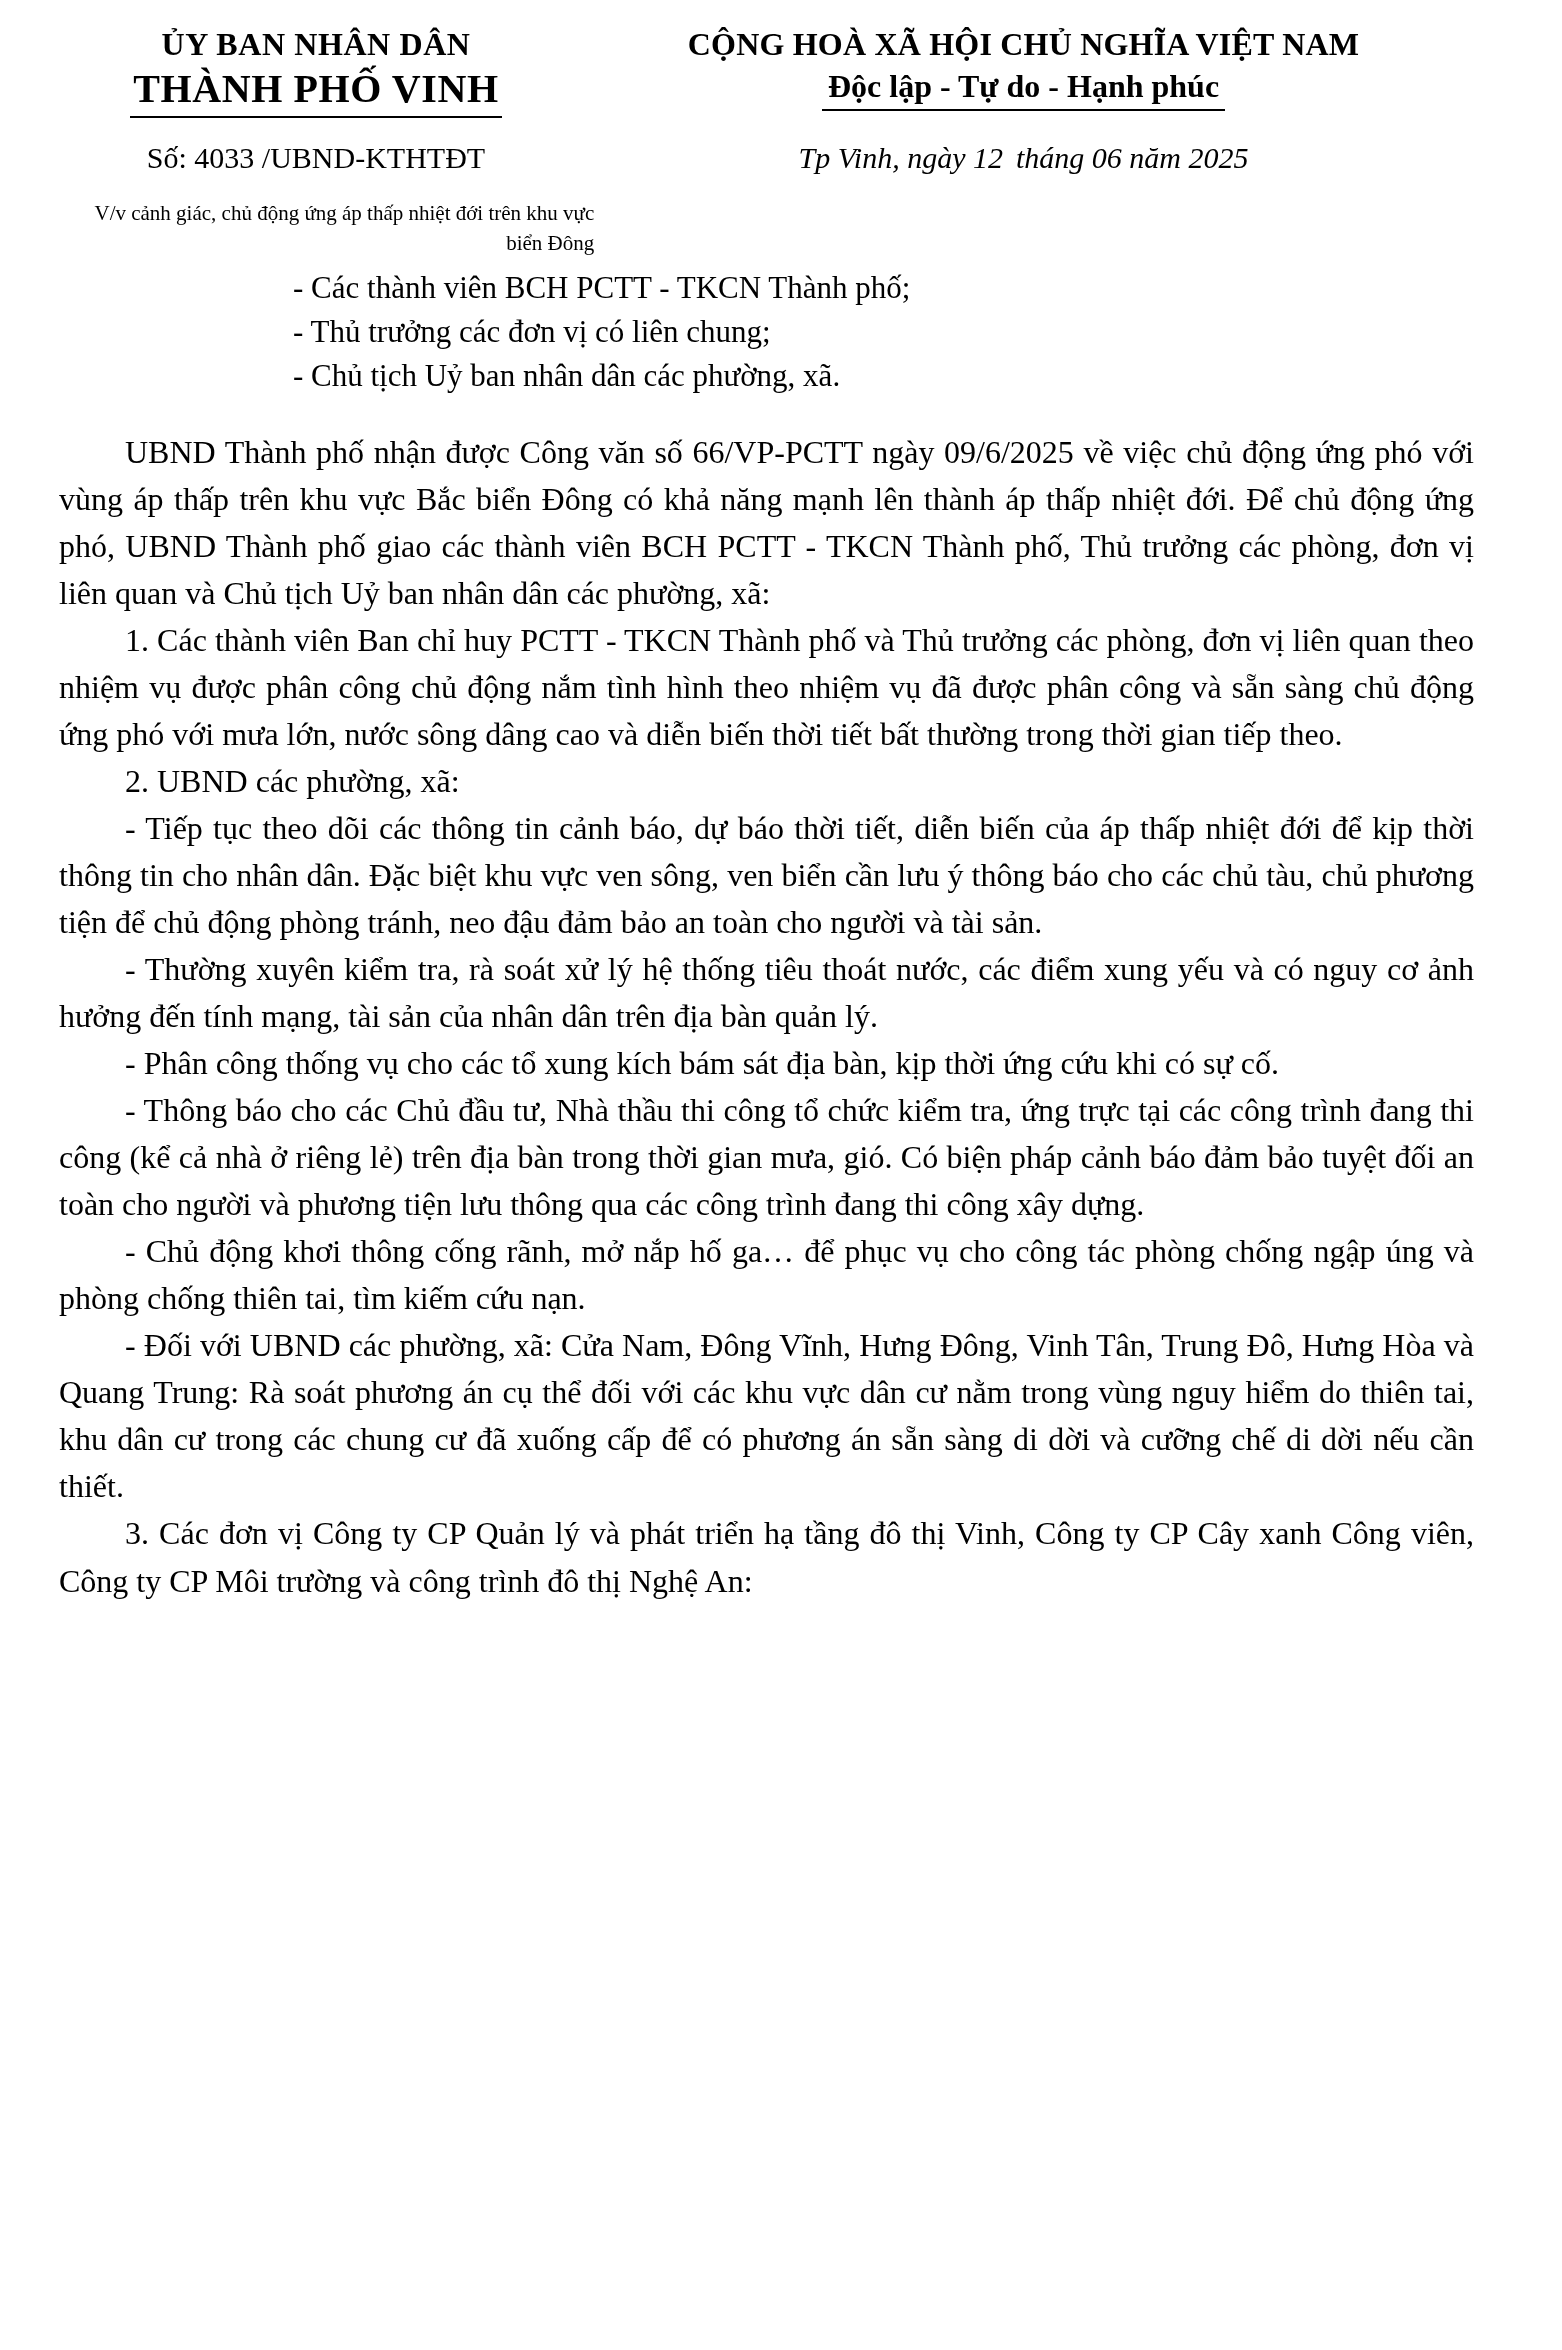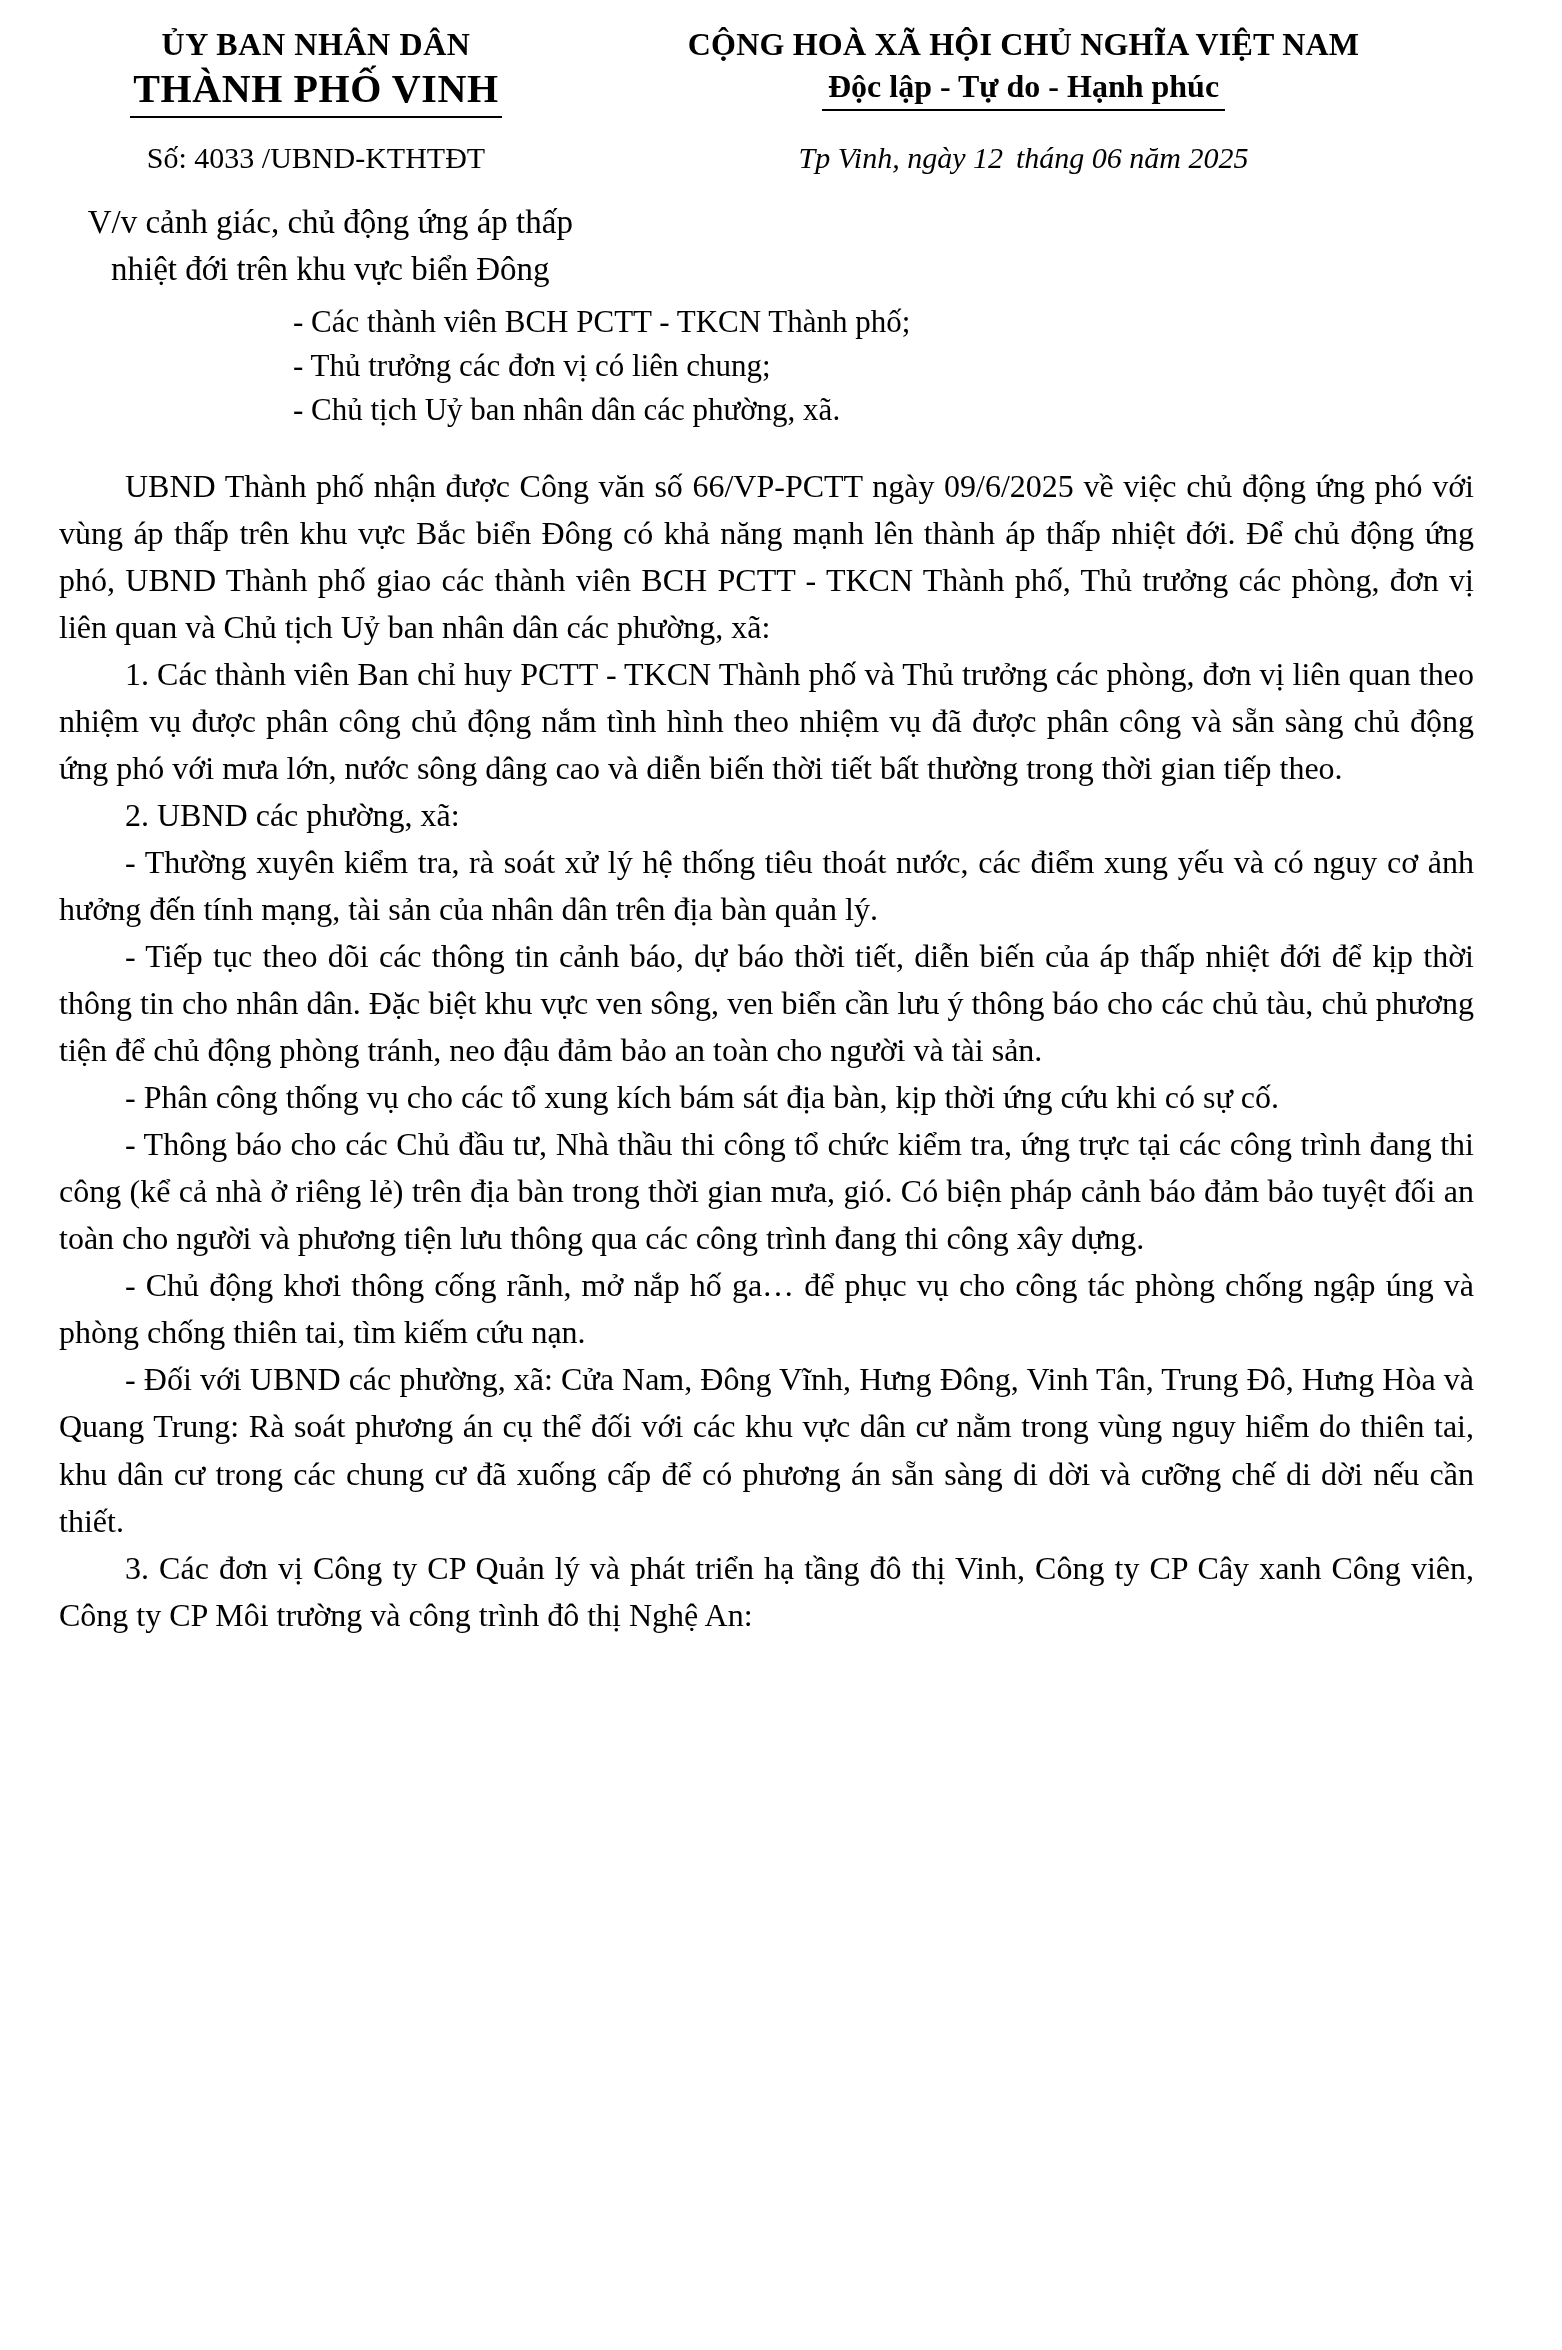--- a/index.html
+++ b/index.html
@@ -89,23 +89,23 @@
     font-size: 30px;
     font-style: italic;
     line-height: 1.3;
     white-space: nowrap;
   }
   .date-line .gap { display: inline-block; width: 13px; }
 
   .subject {
     width: 528px;
     margin-top: 22px;
-    font-size: 33px;
+    font-size: 21px;
     line-height: 1.42;
-    text-align: center;
+    text-align: right;
     padding-left: 7.3px;
   }
 
   
   .kinh-gui {
     margin-top: 39px;
     font-size: 31px;
     padding-left: 112px;
     line-height: 1.3;
   }
@@ -158,22 +158,22 @@
   <div class="recipients">
     <div>- Các thành viên BCH PCTT - TKCN Thành phố;</div>
     <div>- Thủ trưởng các đơn vị có liên chung;</div>
     <div>- Chủ tịch Uỷ ban nhân dân các phường, xã.</div>
   </div>
 
   <div class="body-text">
     <p>UBND Thành phố nhận được Công văn số 66/VP-PCTT ngày 09/6/2025 về việc chủ động ứng phó với vùng áp thấp trên khu vực Bắc biển Đông có khả năng mạnh lên thành áp thấp nhiệt đới. Để chủ động ứng phó, UBND Thành phố giao các thành viên BCH PCTT - TKCN Thành phố, Thủ trưởng các phòng, đơn vị liên quan và Chủ tịch Uỷ ban nhân dân các phường, xã:</p>
     <p>1. Các thành viên Ban chỉ huy PCTT - TKCN Thành phố và Thủ trưởng các phòng, đơn vị liên quan theo nhiệm vụ được phân công chủ động nắm tình hình theo nhiệm vụ đã được phân công và sẵn sàng chủ động ứng phó với mưa lớn, nước sông dâng cao và diễn biến thời tiết bất thường trong thời gian tiếp theo.</p>
     <p>2. UBND các phường, xã:</p>
+    <p>- Tiếp tục theo dõi các thông tin cảnh báo, dự báo thời tiết, diễn biến của áp thấp nhiệt đới để kịp thời thông tin cho nhân dân. Đặc biệt khu vực ven sông, ven biển cần lưu ý thông báo cho các chủ tàu, chủ phương tiện để chủ động phòng tránh, neo đậu đảm bảo an toàn cho người và tài sản.</p>
     <p>- Thường xuyên kiểm tra, rà soát xử lý hệ thống tiêu thoát nước, các điểm xung yếu và có nguy cơ ảnh hưởng đến tính mạng, tài sản của nhân dân trên địa bàn quản lý.</p>
-    <p>- Tiếp tục theo dõi các thông tin cảnh báo, dự báo thời tiết, diễn biến của áp thấp nhiệt đới để kịp thời thông tin cho nhân dân. Đặc biệt khu vực ven sông, ven biển cần lưu ý thông báo cho các chủ tàu, chủ phương tiện để chủ động phòng tránh, neo đậu đảm bảo an toàn cho người và tài sản.</p>
     <p>- Phân công thống vụ cho các tổ xung kích bám sát địa bàn, kịp thời ứng cứu khi có sự cố.</p>
     <p>- Thông báo cho các Chủ đầu tư, Nhà thầu thi công tổ chức kiểm tra, ứng trực tại các công trình đang thi công (kể cả nhà ở riêng lẻ) trên địa bàn trong thời gian mưa, gió. Có biện pháp cảnh báo đảm bảo tuyệt đối an toàn cho người và phương tiện lưu thông qua các công trình đang thi công xây dựng.</p>
     <p>- Chủ động khơi thông cống rãnh, mở nắp hố ga… để phục vụ cho công tác phòng chống ngập úng và phòng chống thiên tai, tìm kiếm cứu nạn.</p>
     <p>- Đối với UBND các phường, xã: Cửa Nam, Đông Vĩnh, Hưng Đông, Vinh Tân, Trung Đô, Hưng Hòa và Quang Trung: Rà soát phương án cụ thể đối với các khu vực dân cư nằm trong vùng nguy hiểm do thiên tai, khu dân cư trong các chung cư đã xuống cấp để có phương án sẵn sàng di dời và cưỡng chế di dời nếu cần thiết.</p>
     <p>3. Các đơn vị Công ty CP Quản lý và phát triển hạ tầng đô thị Vinh, Công ty CP Cây xanh Công viên, Công ty CP Môi trường và công trình đô thị Nghệ An:</p>
   </div>
 
 </div>
 
 

